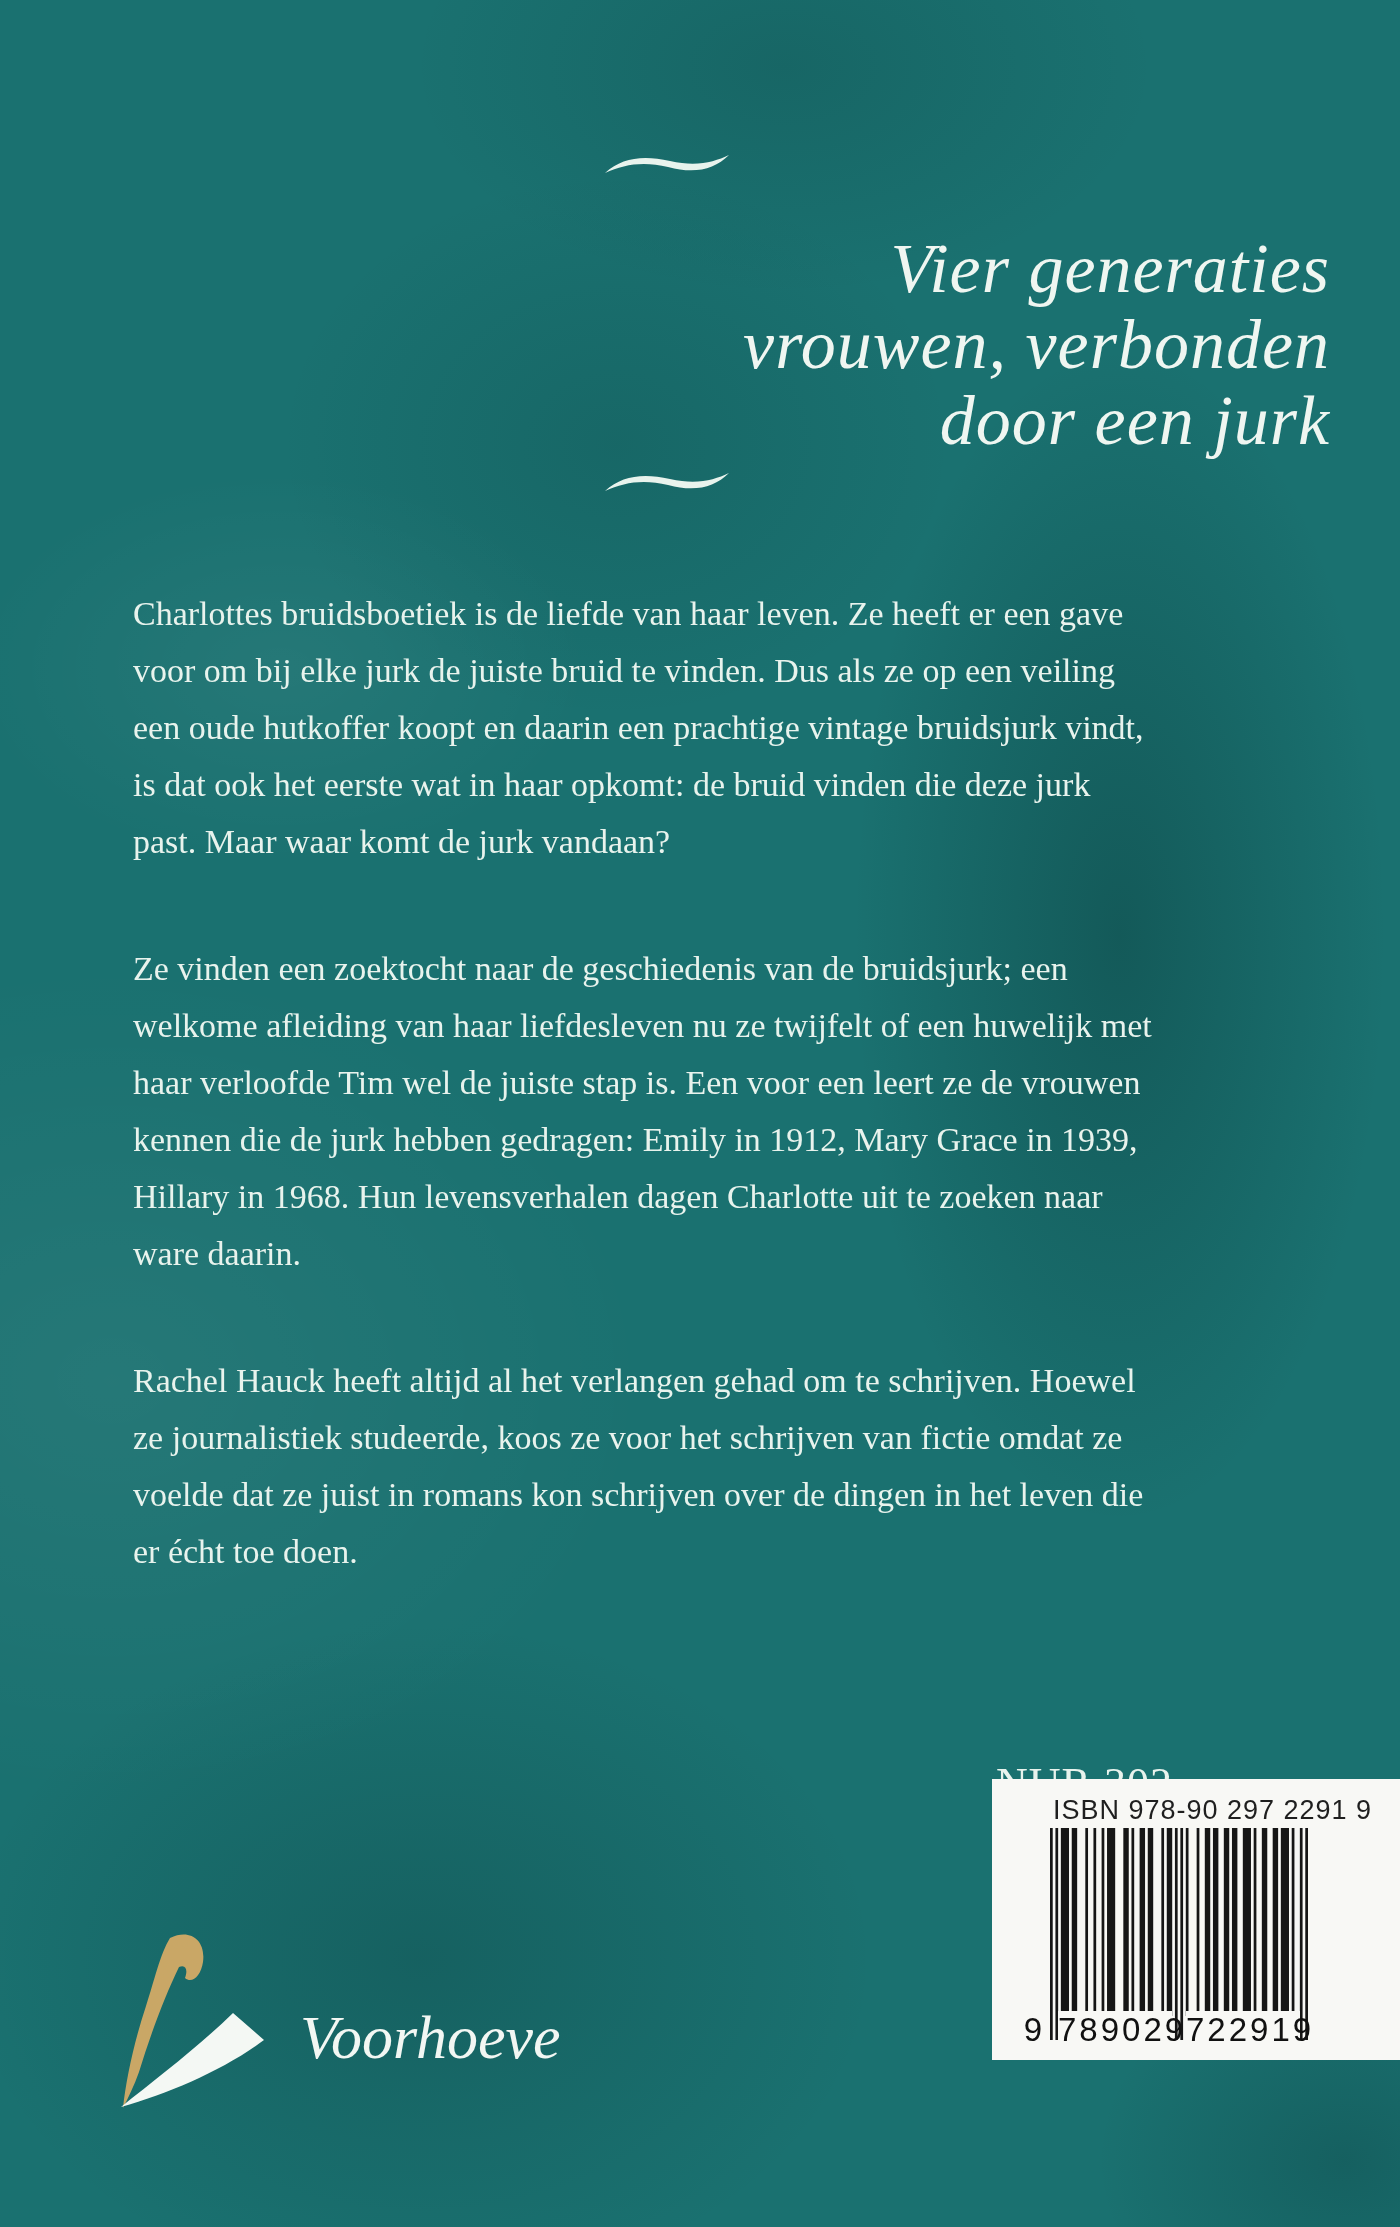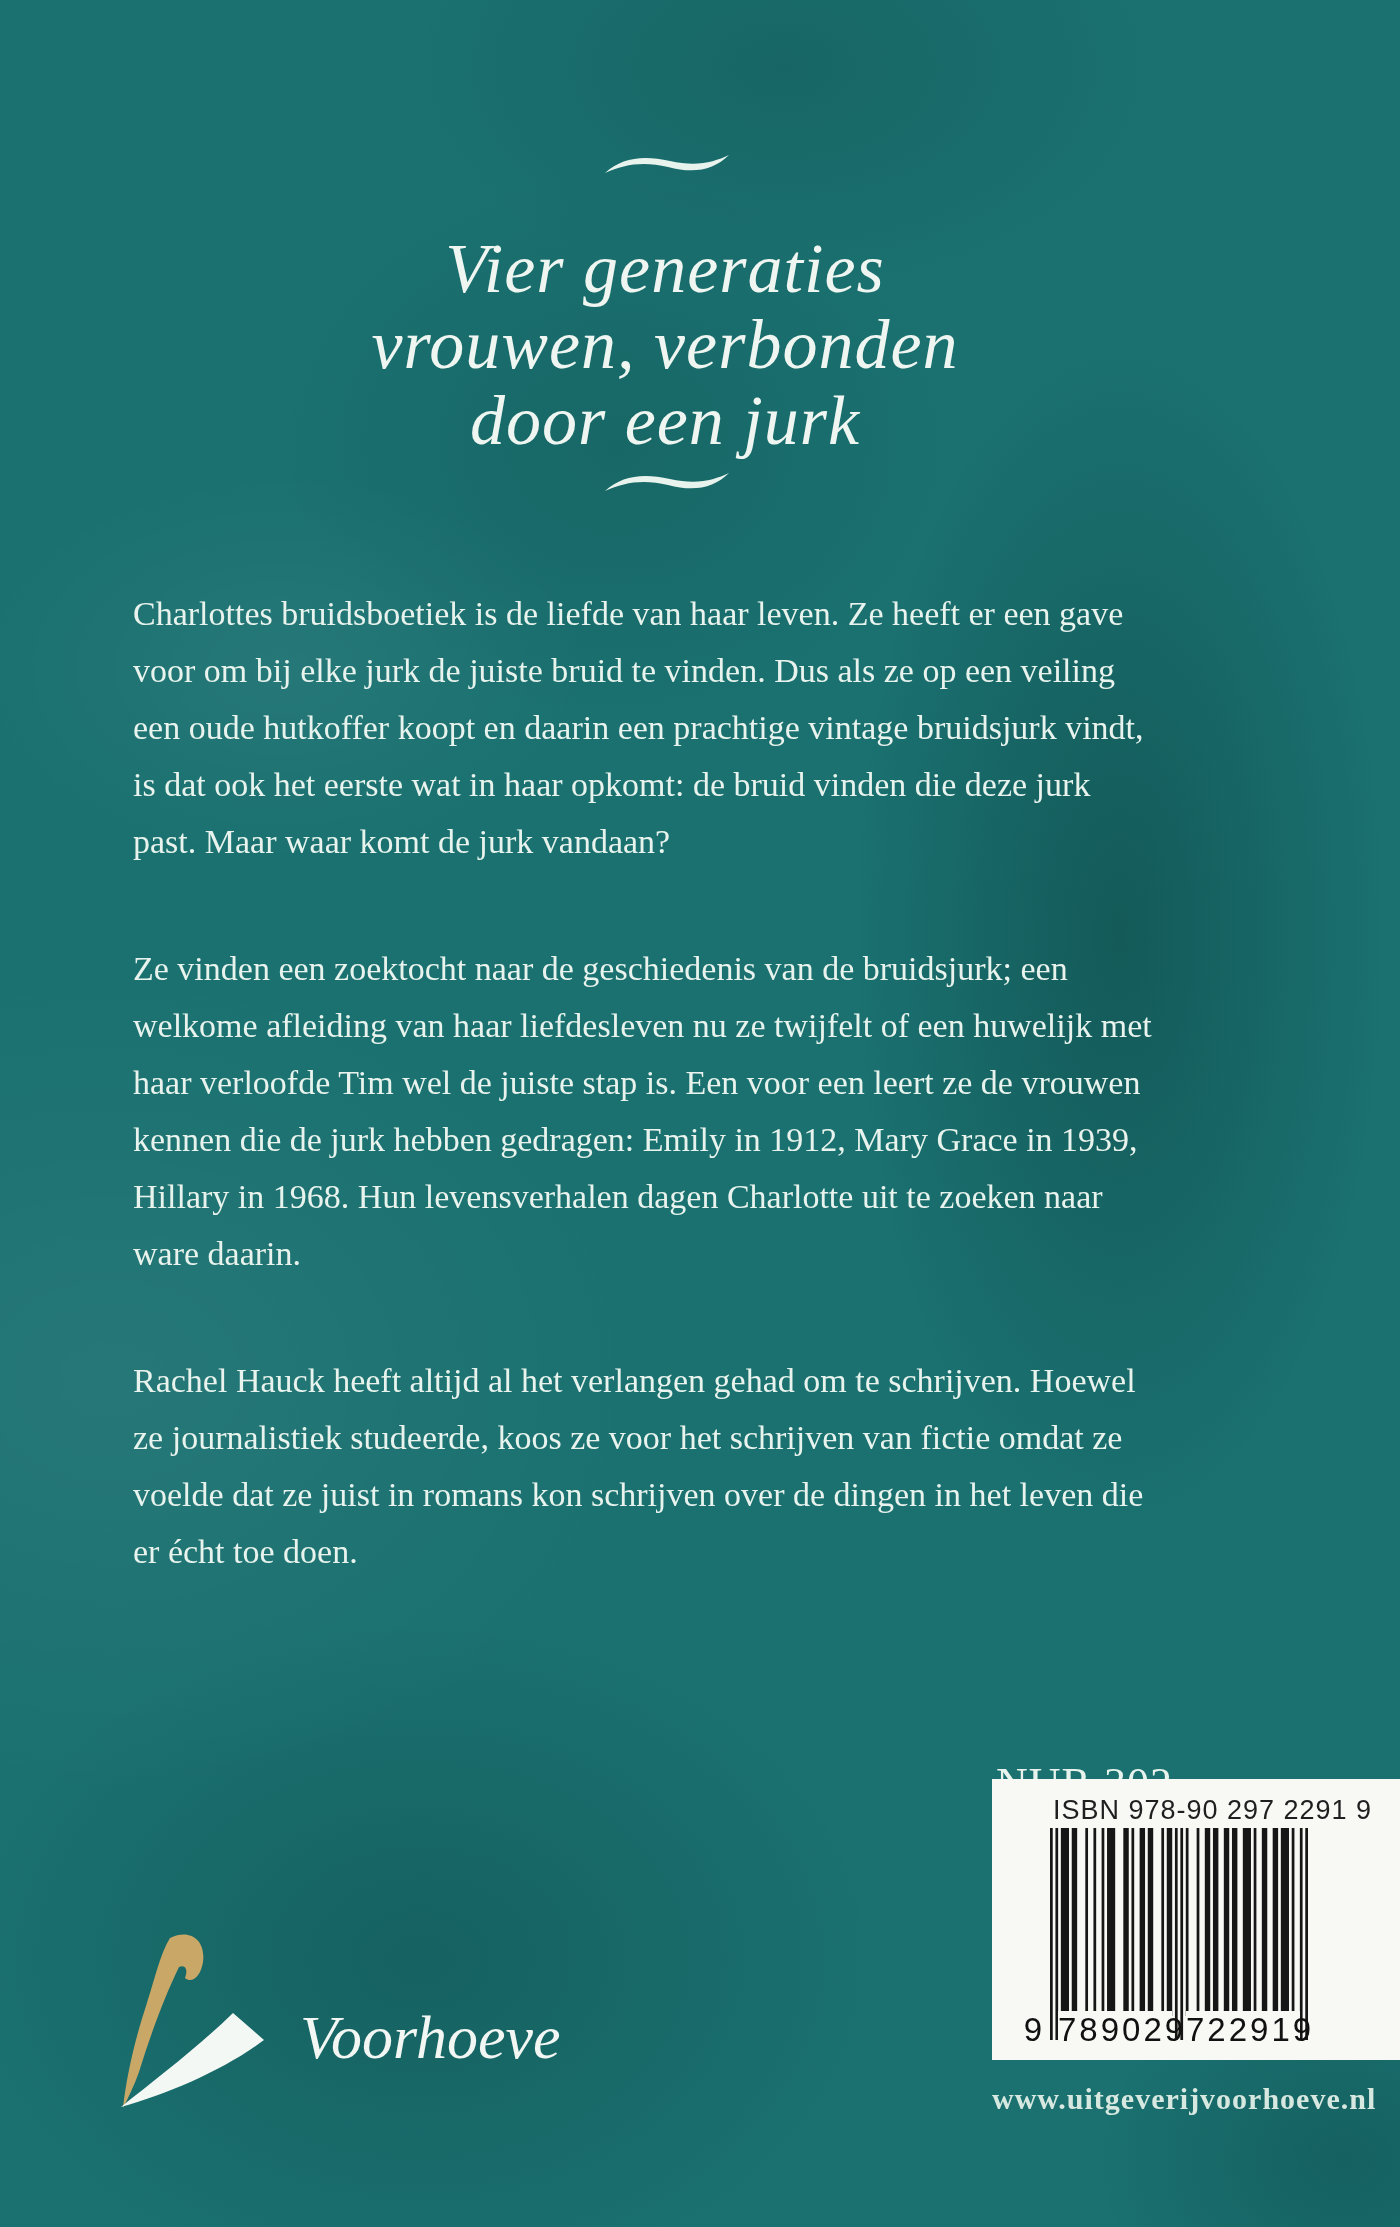--- a/index.html
+++ b/index.html
@@ -17,21 +17,21 @@
       radial-gradient(ellipse 620px 380px at 56% 3%, rgba(8,45,45,.16), transparent 60%),
       radial-gradient(ellipse 520px 330px at 20% 30%, rgba(255,255,255,.05), transparent 60%),
       radial-gradient(ellipse 380px 300px at 96% 97%, rgba(5,36,40,.22), transparent 65%);
   }
   .swash{position:absolute;width:130px;height:26px;}
   .swash path{fill:var(--ink,#e8f3ed);}
   .swash-top{left:602px;top:151px;}
   .swash-bottom{left:602px;top:469px;}
   .title-lines{
     position:absolute;left:0;top:231px;width:1330px;
-    text-align:center;color:#eff6f1;
+    text-align:right;color:#eff6f1;
     font-style:italic;font-size:70px;line-height:76px;
     letter-spacing:1px;
   }
   .blurb{
     position:absolute;left:133px;top:585px;width:1180px;
     color:var(--ink,#e8f3ed);
     font-size:34px;line-height:57px;
   }
   .blurb .para{margin:0 0 70px 0;}
   .nur{
@@ -149,21 +149,20 @@
         <rect x="230.84" y="0" width="8.15" height="188" fill="#161616"></rect>
         <rect x="241.71" y="0" width="2.72" height="188" fill="#161616"></rect>
         <rect x="249.85" y="0" width="2.72" height="212" fill="#161616"></rect>
         <rect x="255.28" y="0" width="2.72" height="212" fill="#161616"></rect>
       </svg>
     <div class="bdigit d-first">9</div>
     <div class="bdigit d-g1">789029</div>
     <div class="bdigit d-g2">722919</div>
   </div>
 
-  <div class="website">www.uitgeverijvoorhoeve.nl</div>
 
   <svg class="logo-mark" viewBox="0 0 160 182" aria-hidden="true">
     <path class="logo-flame" d="M58,8
       C78,-2 94,10 91,32
       C89,46 80,54 73,48
       C76,40 74,34 67,37
       C52,68 38,106 27,142
       C22,156 16,168 11,178
       C14,150 22,112 34,76
       C42,52 48,24 58,8 Z"></path>

